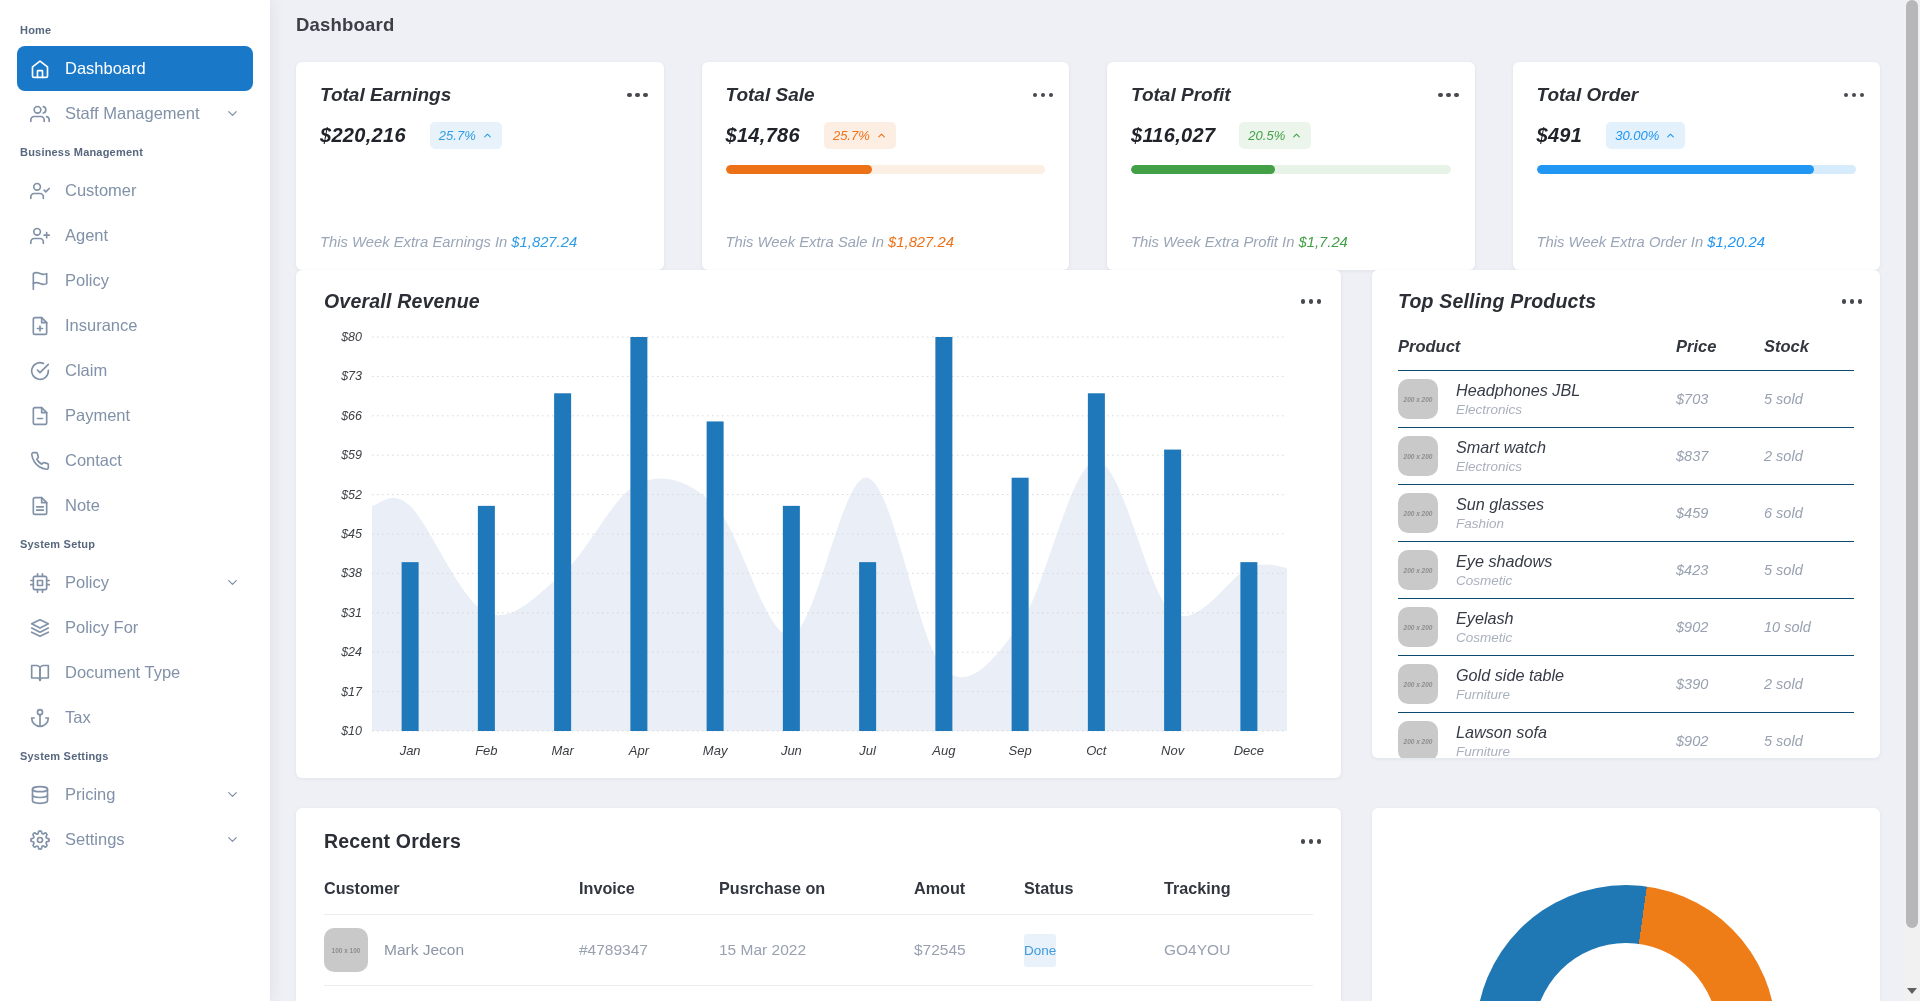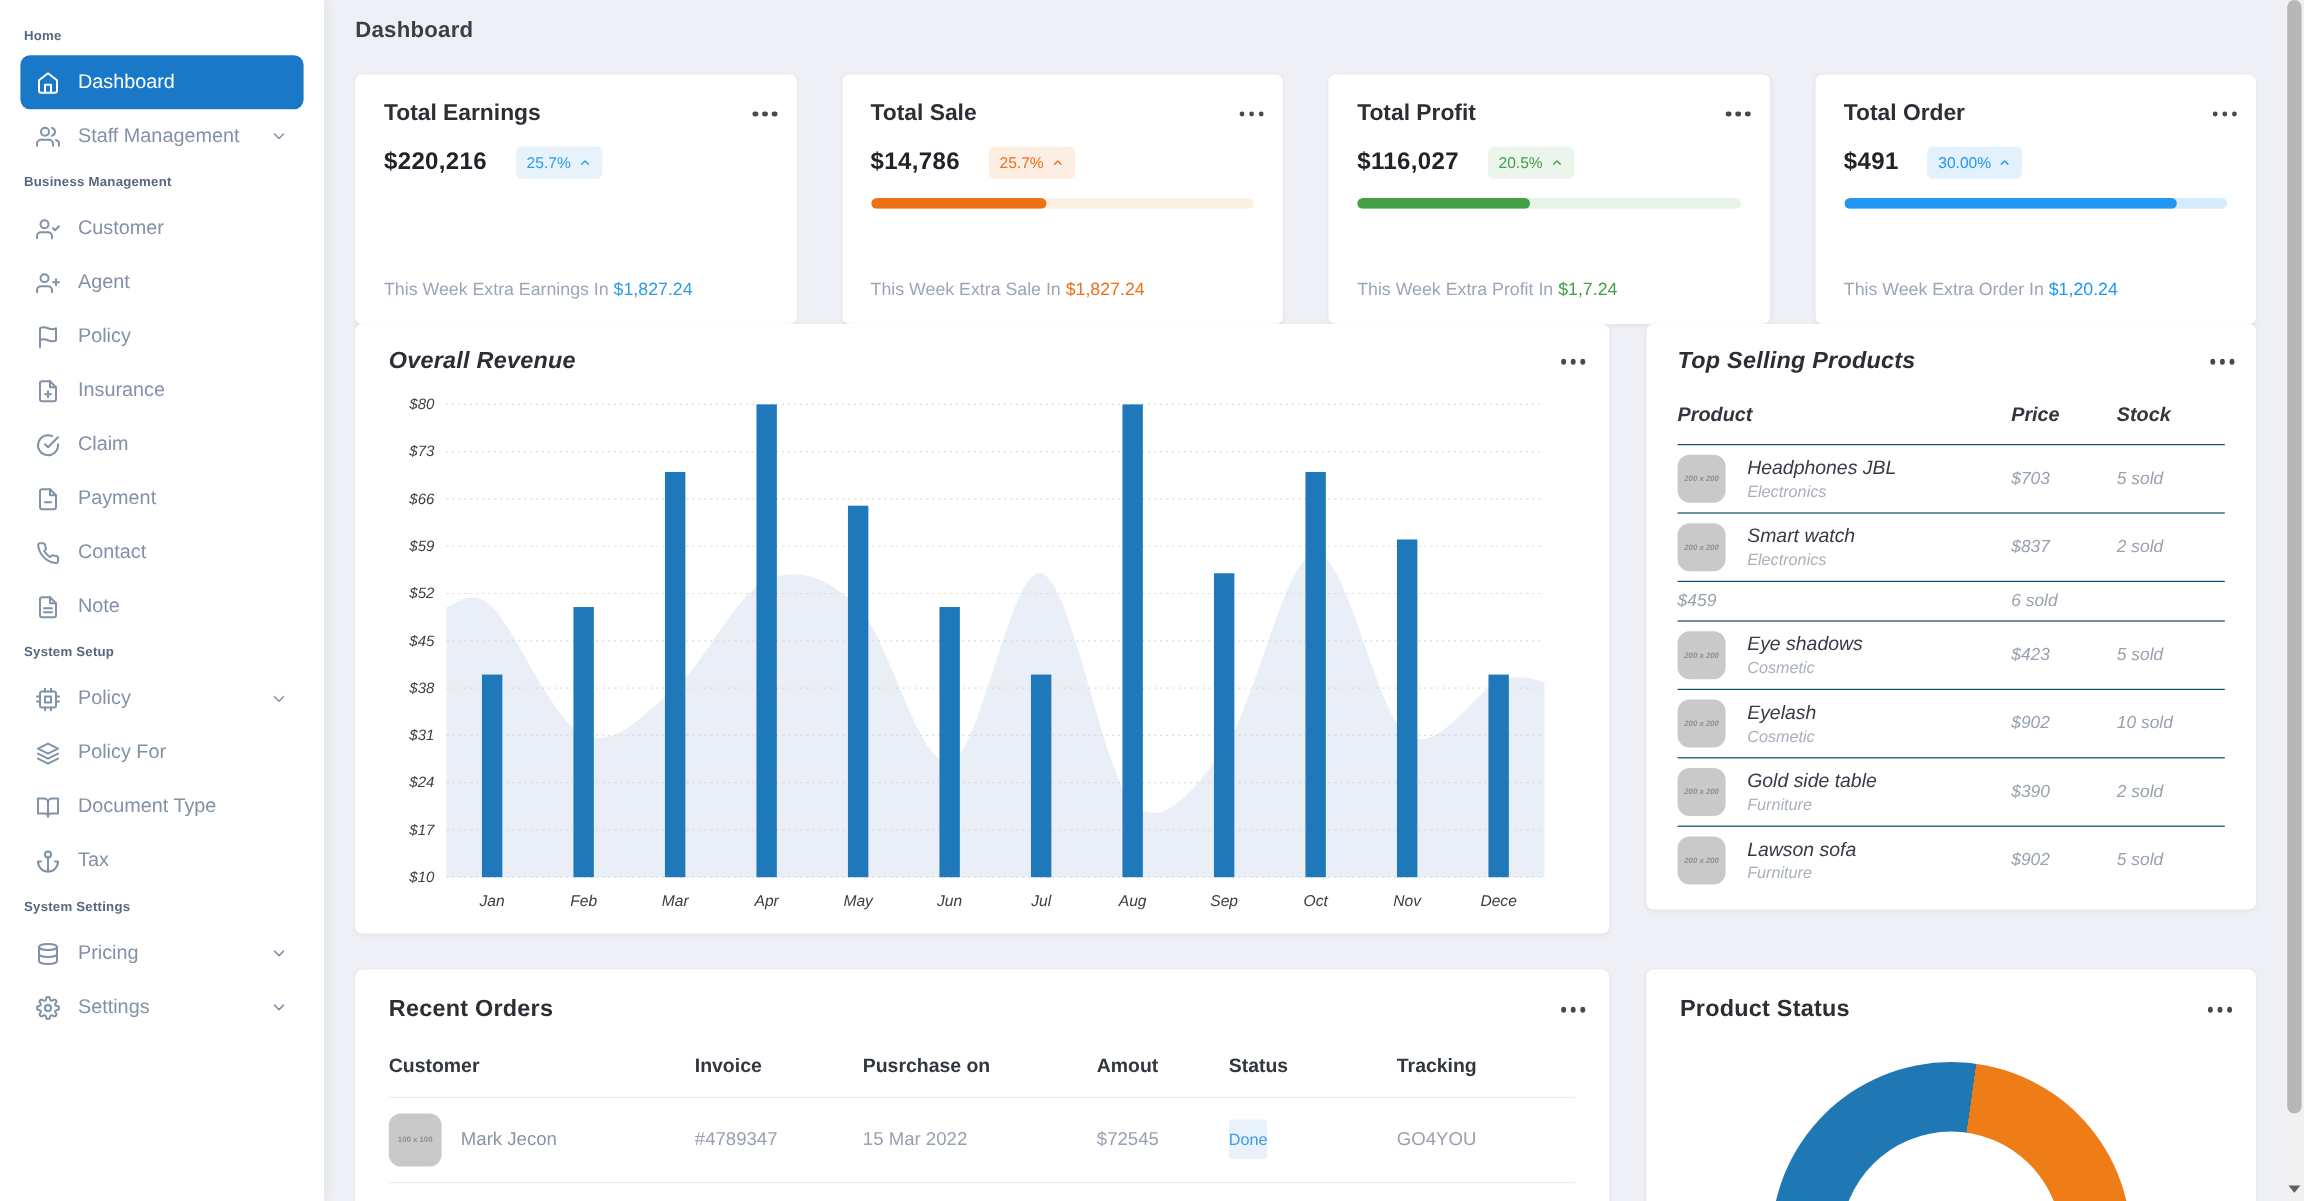--- a/index.html
+++ b/index.html
@@ -34,21 +34,21 @@
 
   .panel { background:#fff; border-radius:6px; box-shadow:0 1px 4px rgba(25,40,60,.06); }
 
   .dots { width:4.5px; height:4.5px; border-radius:50%; background:#46494e;
           box-shadow:8px 0 0 #46494e, -8px 0 0 #46494e; cursor:pointer; }
   .panel-head { display:flex; align-items:center; justify-content:space-between; }
   .panel-title { font-size:19.5px; font-weight:bold; color:#2b2e35; letter-spacing:.2px; }
 
   
   .cards { margin-top:26px; display:grid; grid-template-columns:repeat(4,1fr); gap:38px; }
-  .card { height:208px; padding:22px 24px 20px 24px; display:flex; flex-direction:column; }
+  .card { height:208px; padding:22px 24px 20px 24px; display:flex; flex-direction:column;font-style:italic; }
   .card-title { font-size:19px; font-weight:bold; color:#2b2e35; }
   .value-row { display:flex; align-items:center; margin-top:16px; }
   .card-value { font-size:20px; font-weight:bold; color:#20232a; letter-spacing:.3px; }
   .badge { margin-left:24px; font-size:13px; padding:6px 9px; border-radius:5px;
            display:flex; align-items:center; gap:6px; }
   .badge svg { width:11px; height:11px; stroke:currentColor; fill:none; stroke-width:2.5; stroke-linecap:round; stroke-linejoin:round; }
   .pbar { margin-top:16px; height:9px; border-radius:5px; overflow:hidden; }
   .pfill { height:100%; border-radius:5px; }
   .card-footer { margin-top:auto; font-size:14.8px; color:#9aa6b8; }
   .card-footer b { font-weight:normal; }
@@ -490,20 +490,27 @@
               <span class="thumb">200 x 200</span>
             <div>
                 <div class="ts-name">Smart watch</div>
                  <div class="ts-cat">Electronics</div>
               </div>
             </div>
           <span class="ts-price">$837</span>
           <span class="ts-stock">2 sold</span>
         </div>
         <div class="ts-row">
+          <div class="ts-prod">
+              <span class="thumb">200 x 200</span>
+            <div>
+                <div class="ts-name">Sun glasses</div>
+                 <div class="ts-cat">Fashion</div>
+              </div>
+            </div>
           <span class="ts-price">$459</span>
           <span class="ts-stock">6 sold</span>
         </div>
         <div class="ts-row">
           <div class="ts-prod">
               <span class="thumb">200 x 200</span>
             <div>
                 <div class="ts-name">Eye shadows</div>
                  <div class="ts-cat">Cosmetic</div>
               </div>
@@ -579,24 +586,20 @@
           <span></span>
             <span></span>
             <span></span>
             <span></span>
             <span></span>
         </div>
       </div>
     </div>
 
     <div class="panel pstatus">
-      <div class="panel-head">
-        <span class="panel-title">Product Status</span>
-        <span class="dots"></span>
-      </div>
       <div class="donut" id="donut" style="background: conic-gradient(rgb(31, 119, 180) 0deg, rgb(31, 119, 180) 8deg, rgb(238, 125, 24) 8deg, rgb(238, 125, 24) 175deg, rgb(31, 119, 180) 175deg, rgb(31, 119, 180) 360deg);">
         <div class="donut-hole"></div>
       </div>
     </div>
   </div>
 </main>
 
 <div class="scrollbar">
   <div class="sb-thumb"></div>
   <div class="sb-down"></div>

